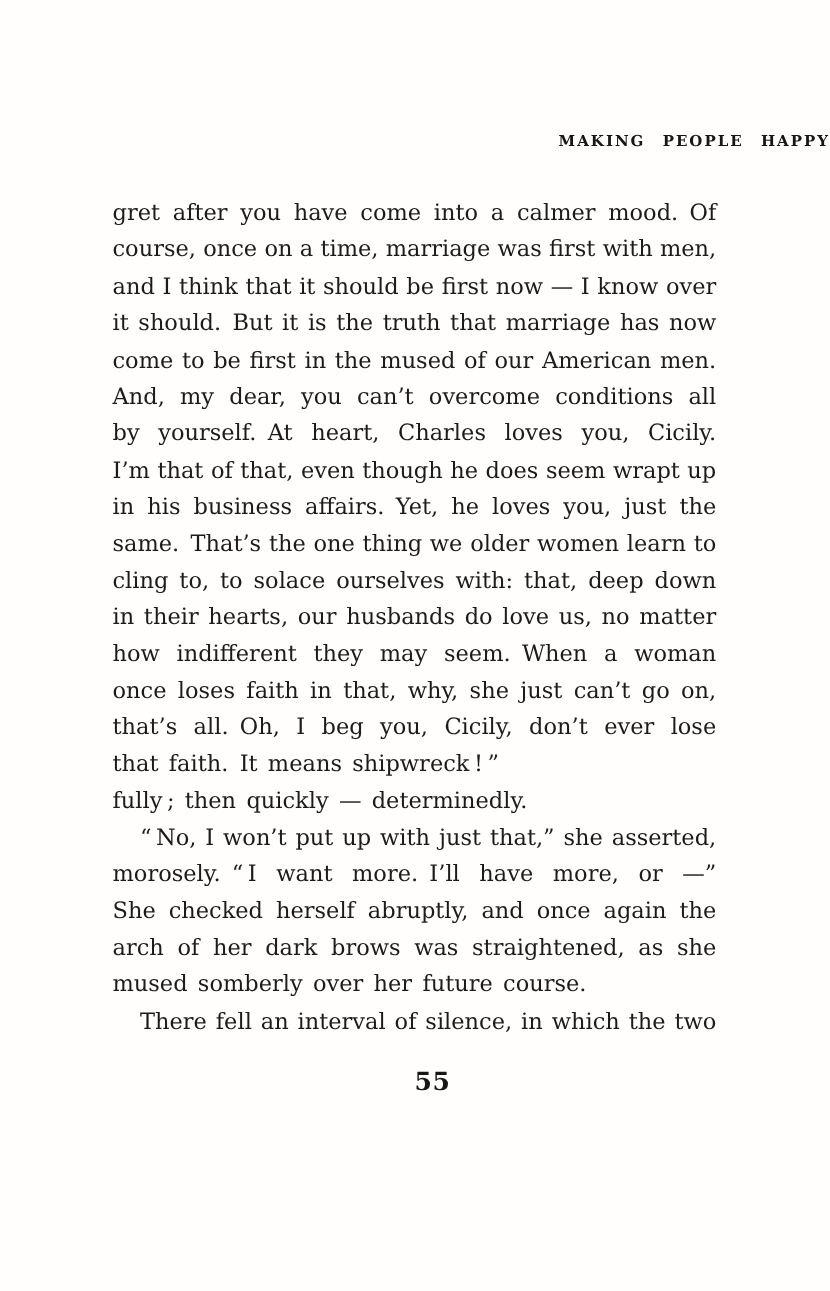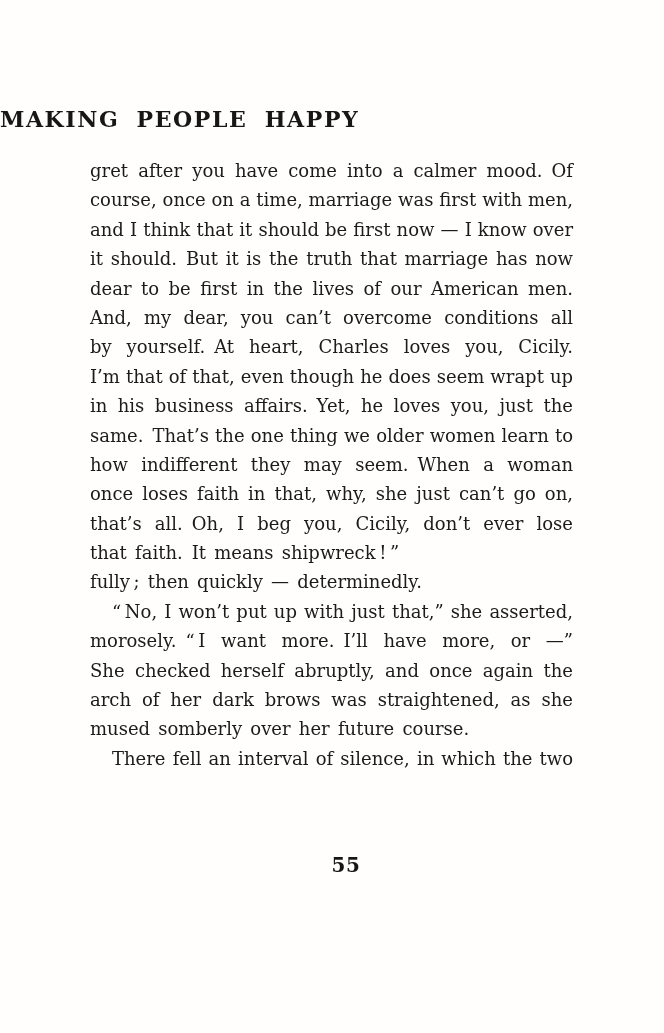--- a/index.html
+++ b/index.html
@@ -14,22 +14,22 @@
     background: #fffefd;
     overflow: hidden;
     font-family: "DejaVu Serif", "Liberation Serif", serif;
     color: #1b1b1b;
   }
   .running-head {
     position: absolute;
     top: 106px;
     left: 0;
     width: 664px;
-    text-align: left;
-    font-size: 22px;
+    text-align: right;
+    font-size: 12px;
     font-weight: 600;
     letter-spacing: 1.6px;
     word-spacing: 8px;
     color: #161616;
   }
   .text-block {
     position: absolute;
     top: 156px;
     left: 90px;
     width: 483px;
@@ -70,26 +70,28 @@
 <body>
 
 <div class="page">
   <div class="running-head">MAKING PEOPLE HAPPY</div>
 
   <div class="text-block">
       <div class="line">gret after you have come into a calmer mood. Of</div>
       <div class="line">course, once on a time, marriage was first with men,</div>
       <div class="line">and I think that it should be first now — I know over</div>
       <div class="line">it should. But it is the truth that marriage has now</div>
-      <div class="line">dear to be first in the lives of our American men.</div>
+      <div class="line">come to be first in the mused of our American men.</div>
       <div class="line">And, my dear, you can’t overcome conditions all</div>
       <div class="line">by yourself. At heart, Charles loves you, Cicily.</div>
       <div class="line">I’m that of that, even though he does seem wrapt up</div>
       <div class="line">in his business affairs. Yet, he loves you, just the</div>
       <div class="line">same. That’s the one thing we older women learn to</div>
+      <div class="line">cling to, to solace ourselves with: that, deep down</div>
+      <div class="line">in their hearts, our husbands do love us, no matter</div>
       <div class="line">how indifferent they may seem. When a woman</div>
       <div class="line">once loses faith in that, why, she just can’t go on,</div>
       <div class="line">that’s all. Oh, I beg you, Cicily, don’t ever lose</div>
       <div class="line no-just">that faith. It means shipwreck ! ”</div>
       <div class="line no-just">fully ; then quickly — determinedly.</div>
       <div class="line indent">“ No, I won’t put up with just that,” she asserted,</div>
       <div class="line">morosely. “ I want more. I’ll have more, or —”</div>
       <div class="line">She checked herself abruptly, and once again the</div>
       <div class="line">arch of her dark brows was straightened, as she</div>
       <div class="line no-just">mused somberly over her future course.</div>

